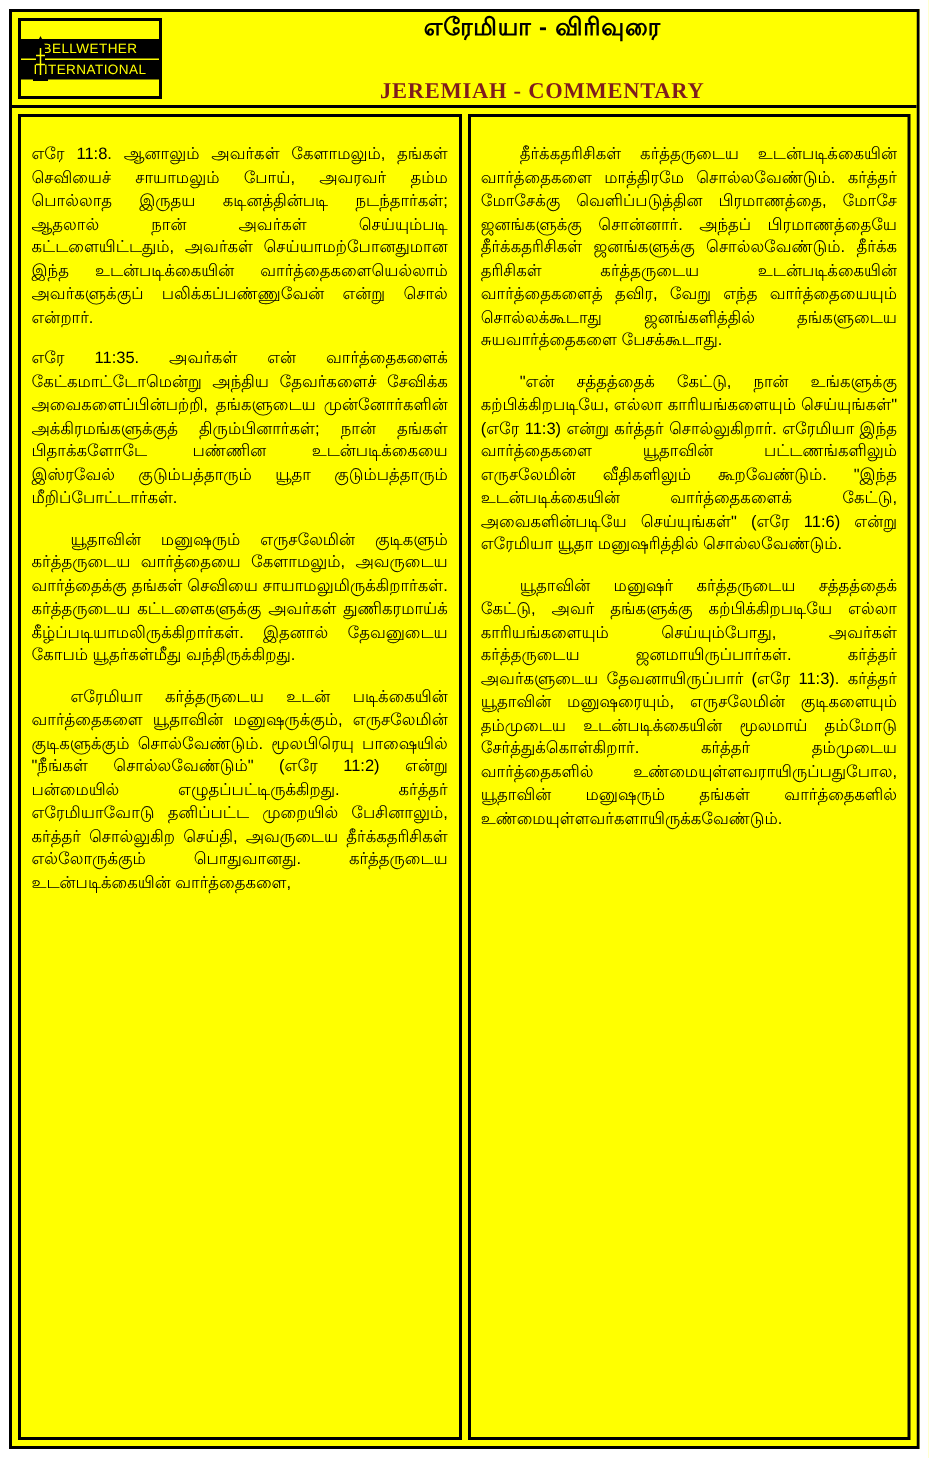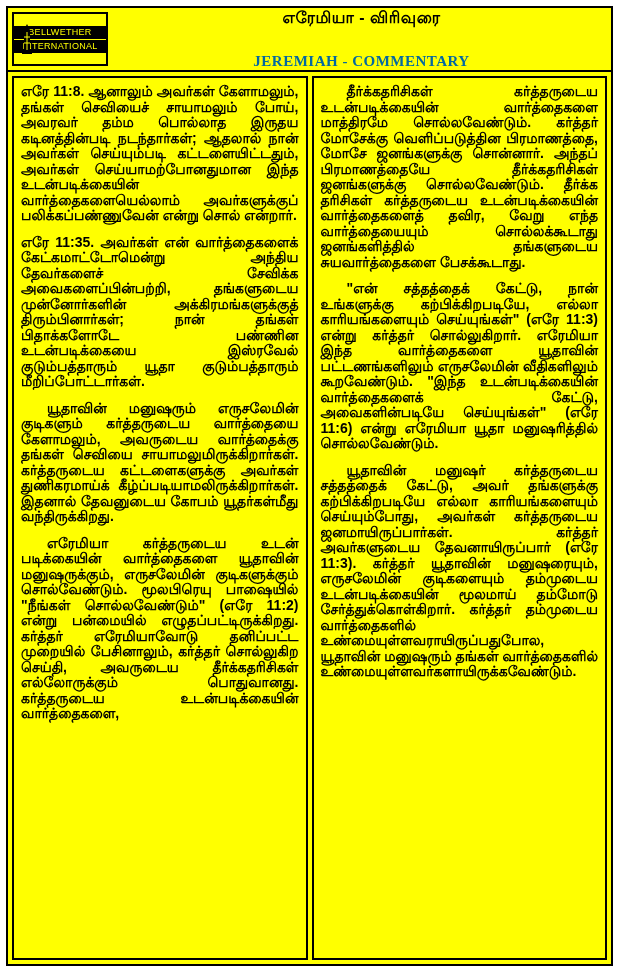--- a/index.html
+++ b/index.html
@@ -94,21 +94,21 @@
     font-size: 16px;
     font-weight: bold;
     color: #000000;
     letter-spacing: 0.5px;
     text-align: center;
   }
   .title-english {
     font-size: 15px;
     font-weight: bold;
     font-family: "Liberation Serif", serif;
-    color: #0369a1;
+    color: #7f1d1d;
     letter-spacing: 0.5px;
     text-align: center;
   }
 
   
   .body-area {
     flex: 1;
     display: flex;
     box-sizing: border-box;
     background: #ffff00;
@@ -118,26 +118,26 @@
   }
   .column {
     flex: 1;
     box-sizing: border-box;
     border: 2px solid #000000;
     background: #ffff00;
     padding: 6px 7px;
     overflow: hidden;
   }
   p.para {
-    margin: 0 0 11px 0;
-    font-size: 14px;
+    margin: 12px 0 11px 0;
+    font-size: 11px;
     line-height: 15.5px;
     color: #000000;
     text-align: justify;
-    font-weight: bold;
+    font-weight: normal;
   }
   p.para.indent {
     text-indent: 26px;
   }
   p.para:last-child { margin-bottom: 0; }
 </style>
 </head>
 <body>
 
 <div class="page">

